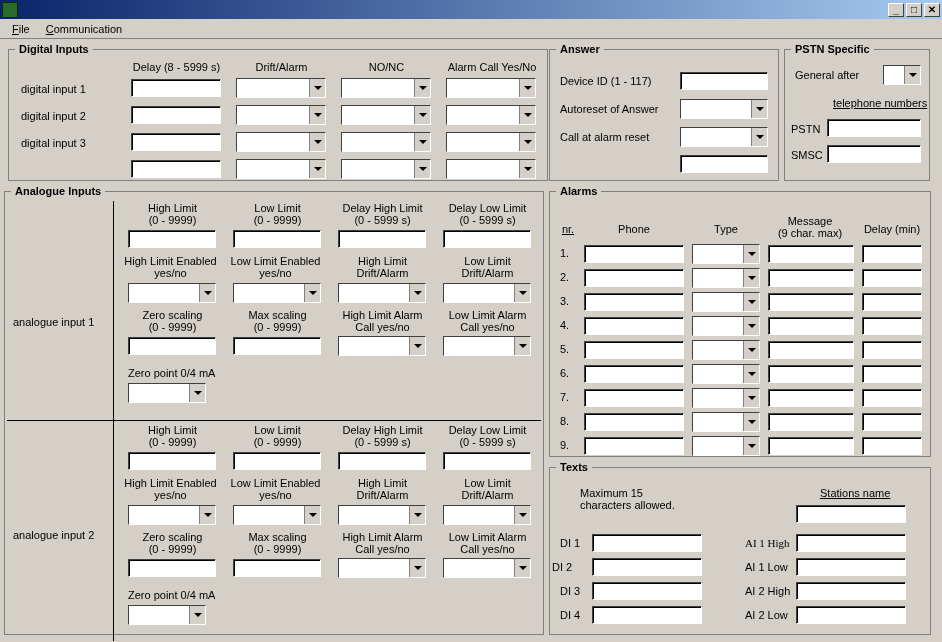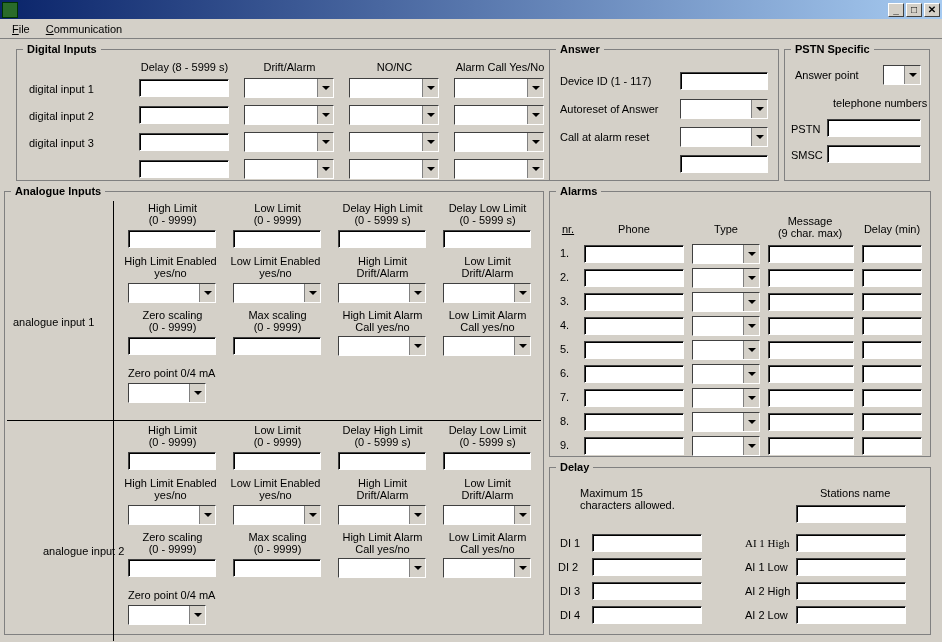--- a/index.html
+++ b/index.html
@@ -69,21 +69,21 @@
     margin-left: 6px;
   }
 
   .lbl {
     position: absolute;
     font-size: 11px;
     white-space: pre;
     text-align:center;
   }
   .lbl.left { text-align:left; }
-  .lbl.link { color:#000;padding-left:20px; }
+  .lbl.link { text-decoration: underline; color:#000;padding-left:20px; }
 
   .txt {
     position:absolute;
     height:18px;
     background:#fff;
     border:1px solid #808080;
     border-top-color:#404040; border-left-color:#404040;
     border-right-color:#fff; border-bottom-color:#fff;
     box-shadow: inset 1px 1px 0 #000;
     font: 11px Tahoma;
@@ -135,21 +135,21 @@
   <span class="winbtn">✕</span>
 </div>
 
 <div class="menubar">
   <span class="menuitem"><span class="underline">F</span><span></span>ile</span>
   <span class="menuitem"><span class="underline">C</span>ommunication</span>
 </div>
 
 <div class="content">
 
-<fieldset class="group" style="left:16px; top:4px; width:540px; height:138px;">
+<fieldset class="group" style="left:8px; top:4px; width:540px; height:138px;">
   <legend>Digital Inputs</legend>
   <span class="lbl" style="left:120px; top:6px; width:95px;">Delay (8 - 5999 s)</span>
   <span class="lbl" style="left:225px; top:6px; width:95px;">Drift/Alarm</span>
   <span class="lbl" style="left:330px; top:6px; width:95px;">NO/NC</span>
   <span class="lbl" style="left:433px; top:6px; width:100px;">Alarm Call Yes/No</span>
 
   <span class="lbl left" style="left:12px; top:28px;">digital input 1</span>
   <input class="txt" style="left: 122px; top: 24px; width: 90px;">
   <div class="combo" style="left:227px; top:23px; width:90px;">
         <div class="ctext"></div>
@@ -222,21 +222,21 @@
   <span class="lbl left" style="left:10px; top:76px;">Call at alarm reset</span>
   <div class="combo" style="left:130px; top:72px; width:88px;">
         <div class="ctext"></div>
         <div class="cbtn"></div>
       </div>
   <input class="txt" style="left: 130px; top: 100px; width: 88px;">
 </fieldset>
 
 <fieldset class="group" style="left:784px; top:4px; width:146px; height:138px;">
   <legend>PSTN Specific</legend>
-  <span class="lbl left" style="left:10px; top:14px;">Answer point</span>
+  <span class="lbl left" style="left:10px; top:14px;">General after</span>
   <div class="combo" style="left:98px; top:10px; width:38px;">
         <div class="ctext"></div>
         <div class="cbtn"></div>
       </div>
   <span class="lbl link" style="left:28px; top:42px;">telephone numbers</span>
   <span class="lbl left" style="left:6px; top:68px;">PSTN</span>
   <input class="txt" style="left: 42px; top: 64px; width: 94px;">
   <span class="lbl left" style="left:6px; top:94px;">SMSC</span>
   <input class="txt" style="left: 42px; top: 90px; width: 94px;">
 </fieldset>
@@ -305,21 +305,21 @@
         <div class="ctext"></div>
         <div class="cbtn"></div>
       </div>
 
   <span class="lbl left" style="left:123px; top:170px;">Zero point 0/4 mA</span>
   <div class="combo" style="left:123px; top:186px; width:78px;">
         <div class="ctext"></div>
         <div class="cbtn"></div>
       </div>
 
-  <span class="lbl left" style="left:8px; top:348px;margin-left:30px;">analogue input 2</span>
+  <span class="lbl left" style="left:8px; top:332px;">analogue input 2</span>
 
   <span class="lbl" style="left:120px; top:227px; width:95px;">High Limit
 (0 - 9999)</span>
   <span class="lbl" style="left:225px; top:227px; width:95px;">Low Limit
 (0 - 9999)</span>
   <span class="lbl" style="left:330px; top:227px; width:95px;">Delay High Limit
 (0 - 5999 s)</span>
   <span class="lbl" style="left:435px; top:227px; width:95px;">Delay Low Limit
 (0 - 5999 s)</span>
   <input class="txt" style="left: 123px; top: 255px; width: 88px;">
@@ -457,29 +457,29 @@
         <div class="combo" style="left: 142px; top: 239px; width: 68px;">
           <div class="ctext"></div>
           <div class="cbtn"></div>
         </div>
         <input class="txt" style="left: 218px; top: 240px; width: 86px; height: 18px;">
         <input class="txt" style="left: 312px; top: 240px; width: 60px; height: 18px;">
       </div>
 </fieldset>
 
 <fieldset class="group" style="left:549px; top:422px; width:382px; height:174px;">
-  <legend>Delay</legend>
+  <legend>Texts</legend>
   <span class="lbl left" style="left:30px; top:14px;">Maximum 15
 characters allowed.</span>
   <span class="lbl link" style="left:250px; top:14px;">Stations name</span>
   <input class="txt" style="left: 246px; top: 32px; width: 110px;">
 
   <span class="lbl left" style="left:10px; top:64px;">DI 1</span>
   <input class="txt" style="left: 42px; top: 61px; width: 110px;">
-  <span class="lbl left" style="left:8px; top:88px;">DI 2</span>
+  <span class="lbl left" style="left:2px; top:88px;">DI 2</span>
   <input class="txt" style="left: 42px; top: 85px; width: 110px;">
   <span class="lbl left" style="left:10px; top:112px;">DI 3</span>
   <input class="txt" style="left: 42px; top: 109px; width: 110px;">
   <span class="lbl left" style="left:10px; top:136px;">DI 4</span>
   <input class="txt" style="left: 42px; top: 133px; width: 110px;">
 
   <span class="lbl left" style="left:195px; top:64px;font-family:Liberation Serif, serif;">AI 1 High</span>
   <input class="txt" style="left: 246px; top: 61px; width: 110px;">
   <span class="lbl left" style="left:195px; top:88px;">AI 1 Low</span>
   <input class="txt" style="left: 246px; top: 85px; width: 110px;">

